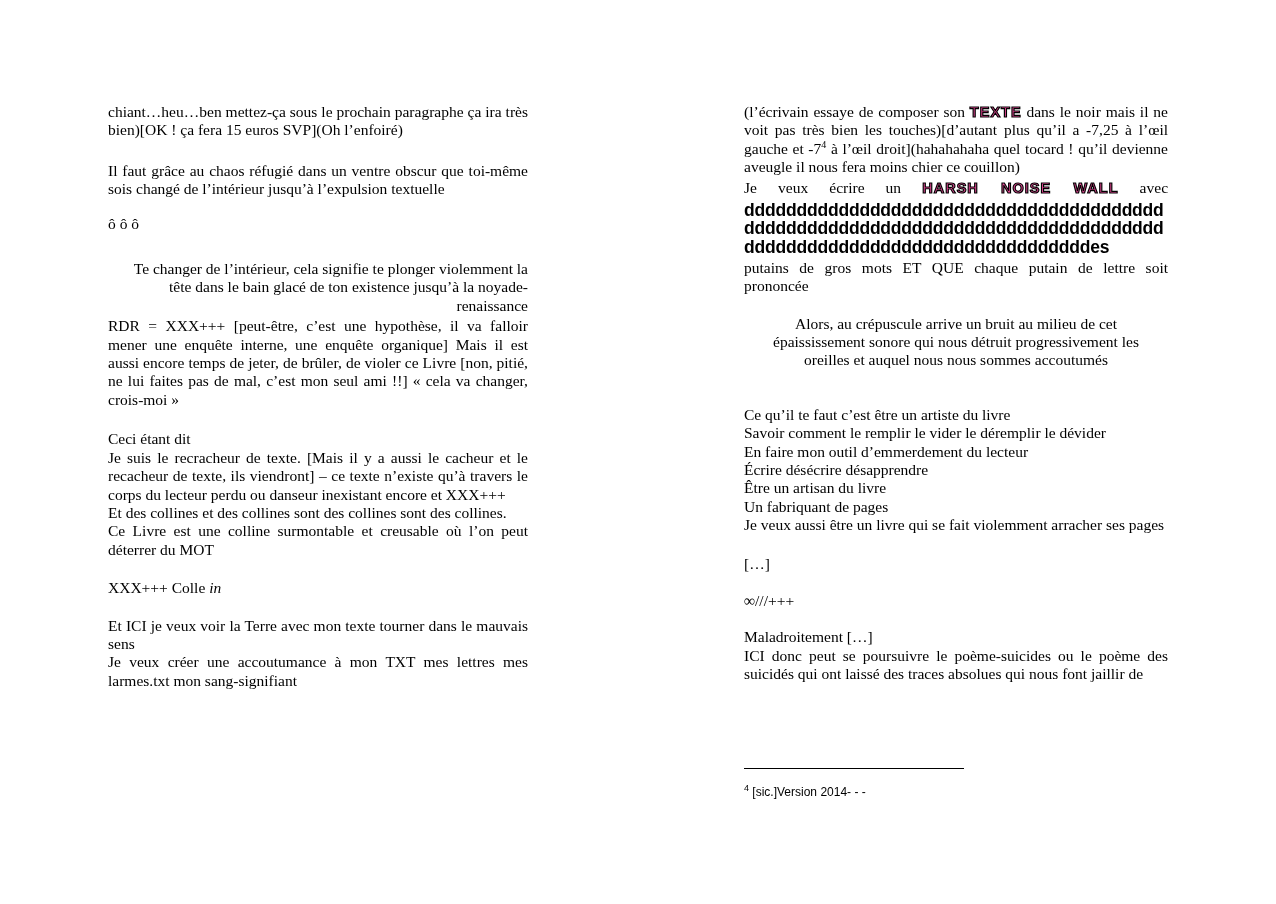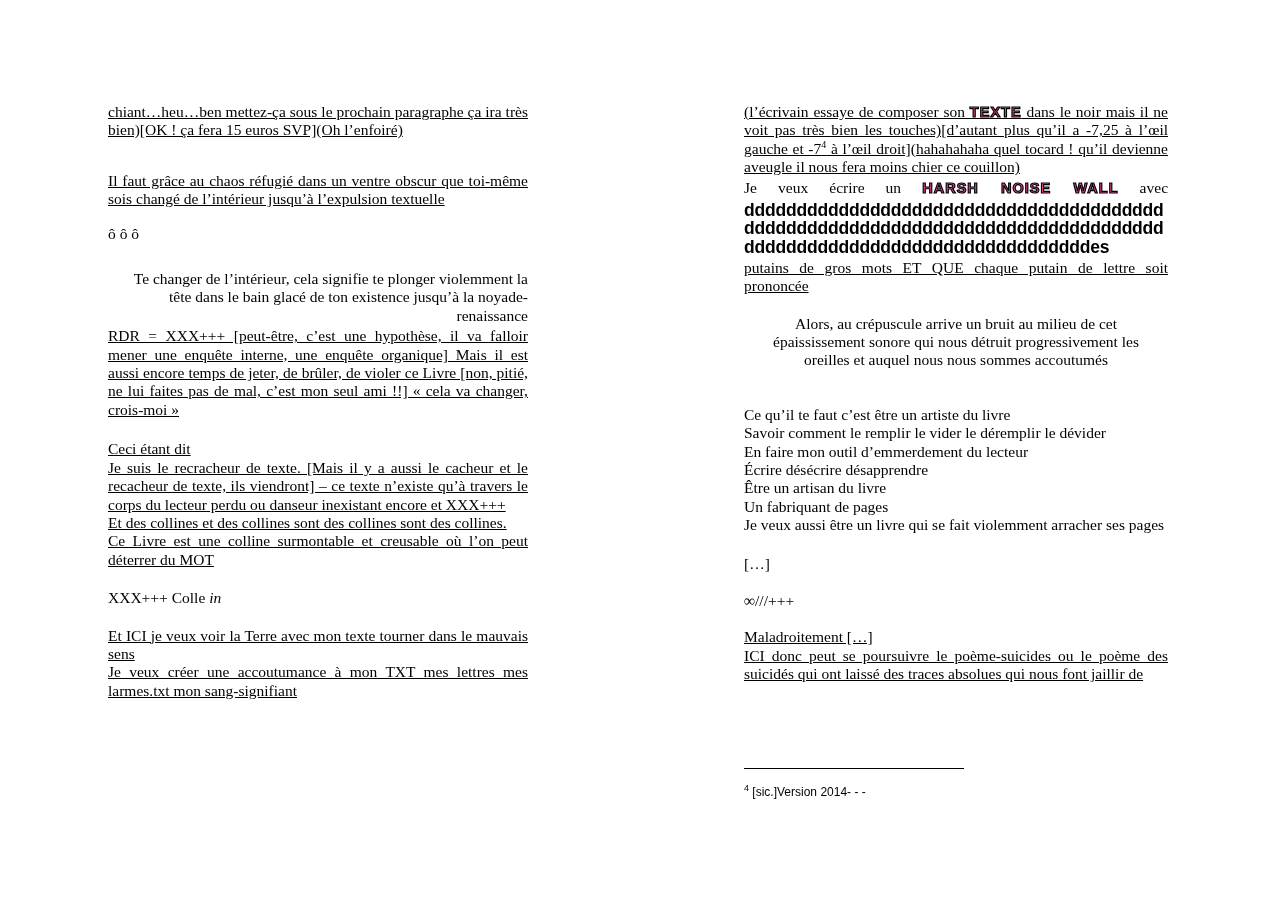--- a/index.html
+++ b/index.html
@@ -18,21 +18,21 @@
     top: 103px;
   }
   #page-left  { left: 108px; width: 420px; }
   #page-right { left: 744px; width: 424px; }
 
   .block {
     font-size: 15.5px;
     line-height: 18.4px;
     margin: 0;
   }
-  .justify   { text-align: justify; text-decoration: underline; }
+  .justify   { text-align: justify; }
   .preline   { white-space: pre-line; }
   .alignright{ text-align: right; }
   .center    { text-align: center; }
   .italic    { font-style: italic; margin-top: 8px; }
 
   
   .outline-word {
     font-family: "Liberation Sans", sans-serif;
     font-weight: 700;
     font-size: 14.5px;
@@ -87,21 +87,21 @@
     line-height: 22px;
     margin-top: 8px;
   }
   .footnote-text sup { font-size: 9px; }
 </style>
 </head>
 <body>
 
 <div class="page" id="page-left">
   <p class="block justify">chiant…heu…ben mettez-ça sous le prochain paragraphe ça ira très bien)[OK ! ça fera 15 euros SVP](Oh l’enfoiré)</p>
-  <p class="block justify" style="margin-top:32px">Il faut grâce au chaos réfugié dans un ventre obscur que toi-même sois changé de l’intérieur jusqu’à l’expulsion textuelle</p>
+  <p class="block justify" style="margin-top:22px">Il faut grâce au chaos réfugié dans un ventre obscur que toi-même sois changé de l’intérieur jusqu’à l’expulsion textuelle</p>
   <p class="block" style="margin-top:16px">ô ô ô</p>
   <p class="block preline alignright" style="margin-top:27px">Te changer de l’intérieur, cela signifie te plonger violemment la
 tête dans le bain glacé de ton existence jusqu’à la noyade-
 renaissance</p>
   <p class="block justify" style="margin-top:2px">RDR = XXX+++ [peut-être, c’est une hypothèse, il va falloir mener une enquête interne, une enquête organique] Mais il est aussi encore temps de jeter, de brûler, de violer ce Livre [non, pitié, ne lui faites pas de mal, c’est mon seul ami !!] « cela va changer, crois-moi »</p>
   <p class="block justify preline" style="margin-top:21px">Ceci étant dit
 Je suis le recracheur de texte. [Mais il y a aussi le cacheur et le recacheur de texte, ils viendront] – ce texte n’existe qu’à travers le corps du lecteur perdu ou danseur inexistant encore et XXX+++
 Et des collines et des collines sont des collines sont des collines.
 Ce Livre est une colline surmontable et creusable où l’on peut déterrer du MOT</p>
   <p class="block" style="margin-top:20px"><span>XXX+++ Colle </span><span class="italic">in</span></p>

